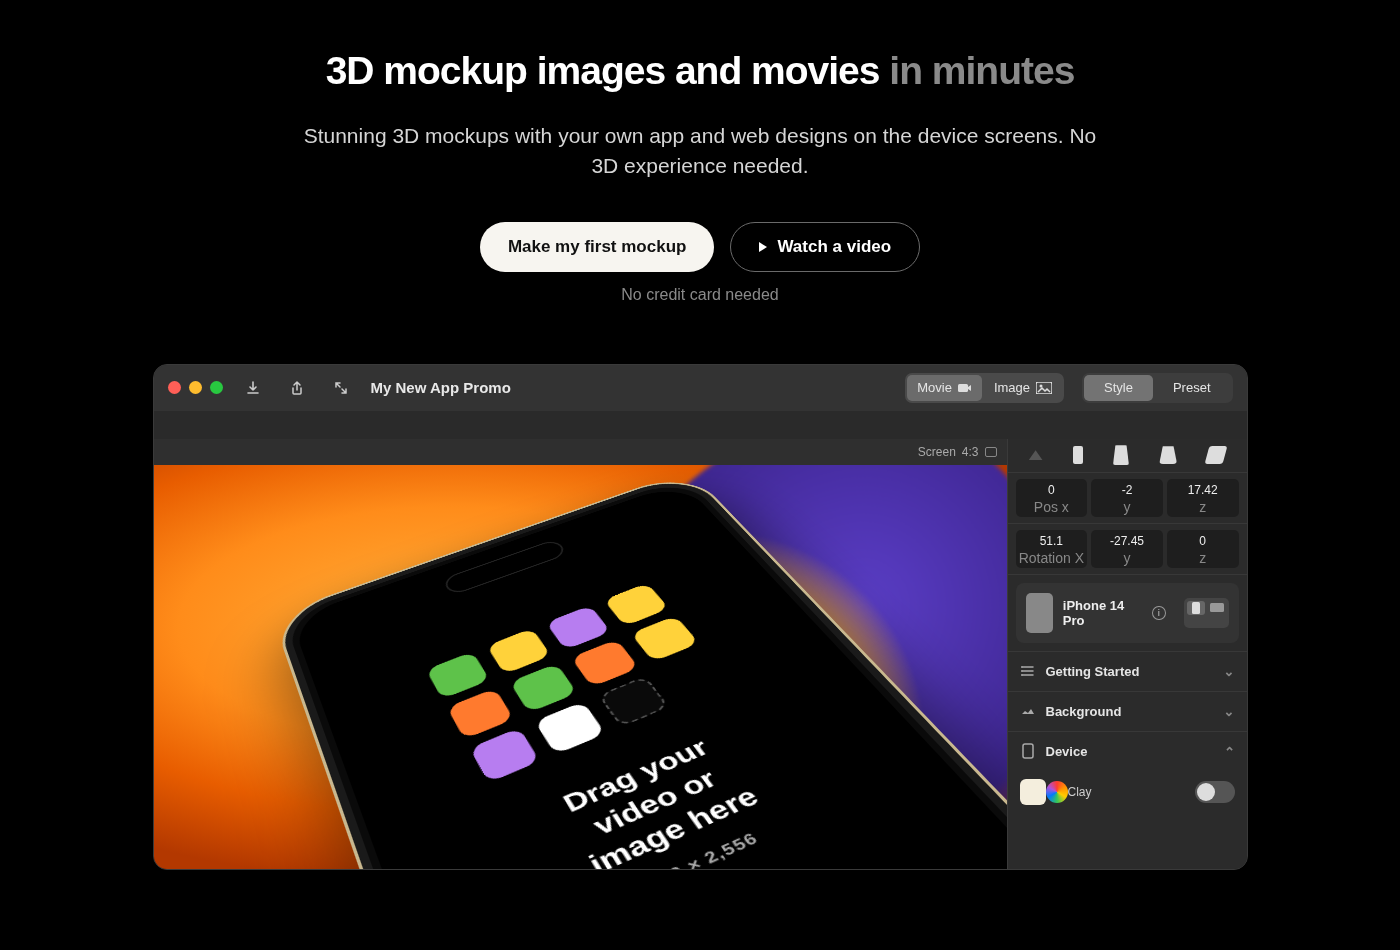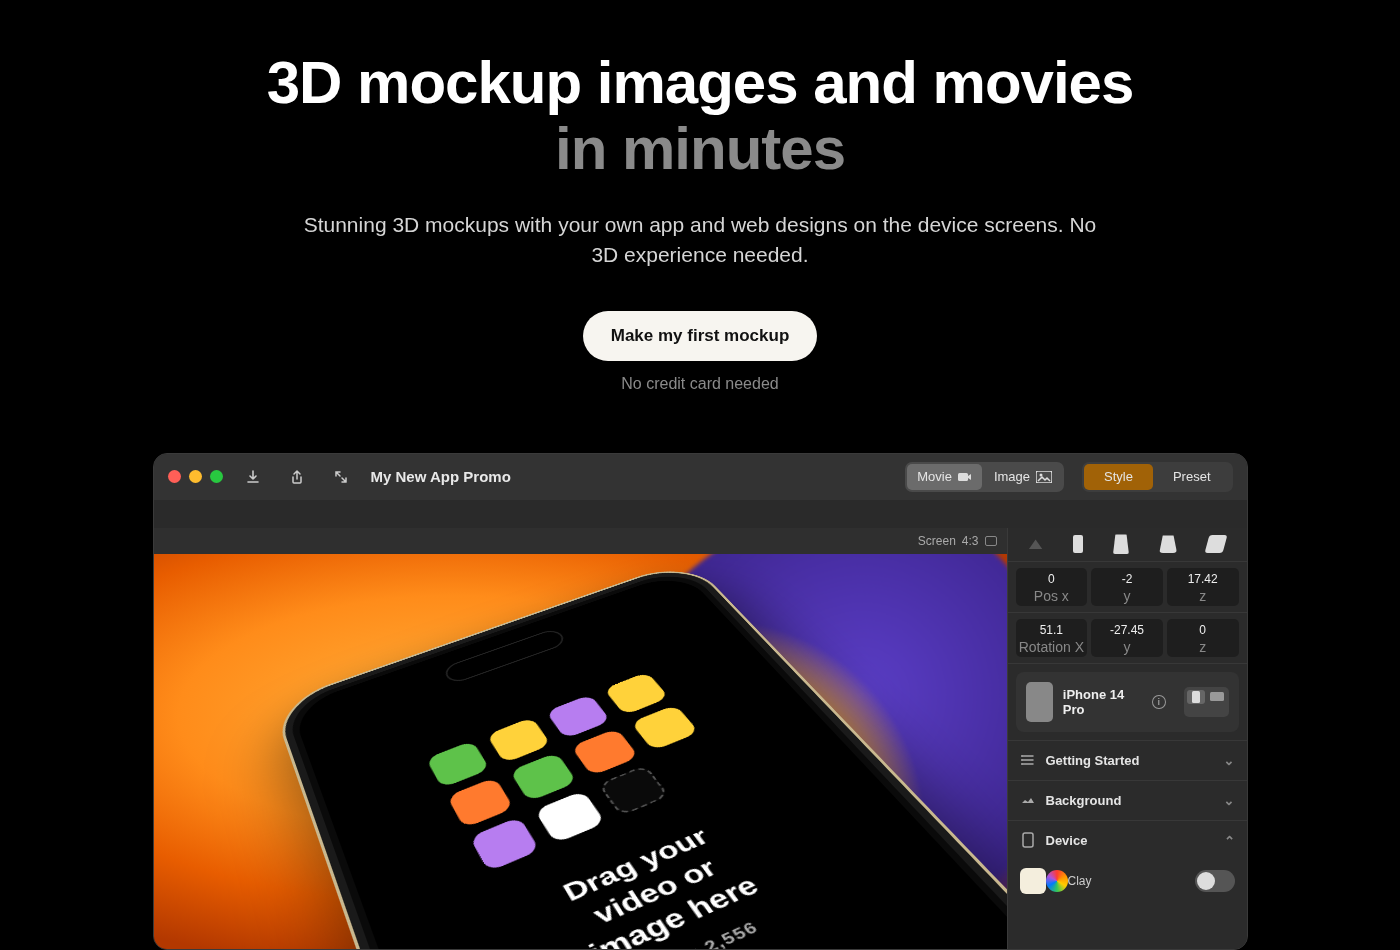--- a/index.html
+++ b/index.html
@@ -9,21 +9,21 @@
   background: #000;
   font-family: -apple-system, BlinkMacSystemFont, "Segoe UI", Helvetica, Arial, sans-serif;
   color: #fff;
   overflow: hidden;
   display: flex;
   flex-direction: column;
   align-items: center;
   padding-top: 50px;
 }
 .hero-title {
-  font-size: 60px;
+  font-size: 39px;
   font-weight: 800;
   text-align: center;
   line-height: 1.1;
   letter-spacing: -1px;
   max-width: 900px;
 }
 .hero-title .muted { color: #8a8a8a; font-weight: 800; }
 .hero-sub {
   font-size: 21px;
   color: #d5d5d5;
@@ -90,21 +90,21 @@
 }
 .seg-btn {
   display: inline-flex; align-items: center; padding: 0 10px; border-radius: 5px;
   font-size: 13px; font-weight: 500; color: #e5e5e5; gap: 6px;
 }
 .seg-btn.active { background: #6b6b6b; }
 .right-seg {
   display: flex; background: #3d3d3d; border-radius: 7px; padding: 2px; height: 30px; margin-left: 10px;
 }
 .right-seg .seg-btn { padding: 0 20px; }
-.right-seg .seg-btn.active { background: #a16207; }
+.right-seg .seg-btn.active { background: #737373; }
 
 .app-body { display: flex; height: 430px; margin-top: 28px; }
 .canvas-col { flex: 1; display: flex; flex-direction: column; background: #242424; }
 .canvas-topbar {
   height: 26px; background: #2f2f2f; display: flex; justify-content: flex-end; align-items: center;
   padding: 0 10px; font-size: 12px; color: #aaa; gap: 6px;
 }
 .canvas-topbar .ratio-icon { width: 12px; height: 10px; border: 1.5px solid #888; border-radius: 2px; }
 .viewport {
   flex: 1; position: relative; overflow: hidden;
@@ -198,20 +198,24 @@
 </head>
 <body>
 
 <h1 class="hero-title">
   <span>3D mockup images and movies </span><span class="muted">in minutes</span>
 </h1>
 <p class="hero-sub">Stunning 3D mockups with your own app and web designs on the device screens. No 3D experience needed.</p>
 
 <div class="cta-row">
   <button class="btn btn-primary">Make my first mockup</button>
+  <button class="btn btn-outline">
+    <span class="play"></span>
+    <span>Watch a video</span>
+  </button>
 </div>
 <div class="cc-note">No credit card needed</div>
 
 <div class="app-window">
   <div class="titlebar">
     <div class="traffic">
       <div class="dot red"></div>
       <div class="dot yellow"></div>
       <div class="dot green"></div>
     </div>

